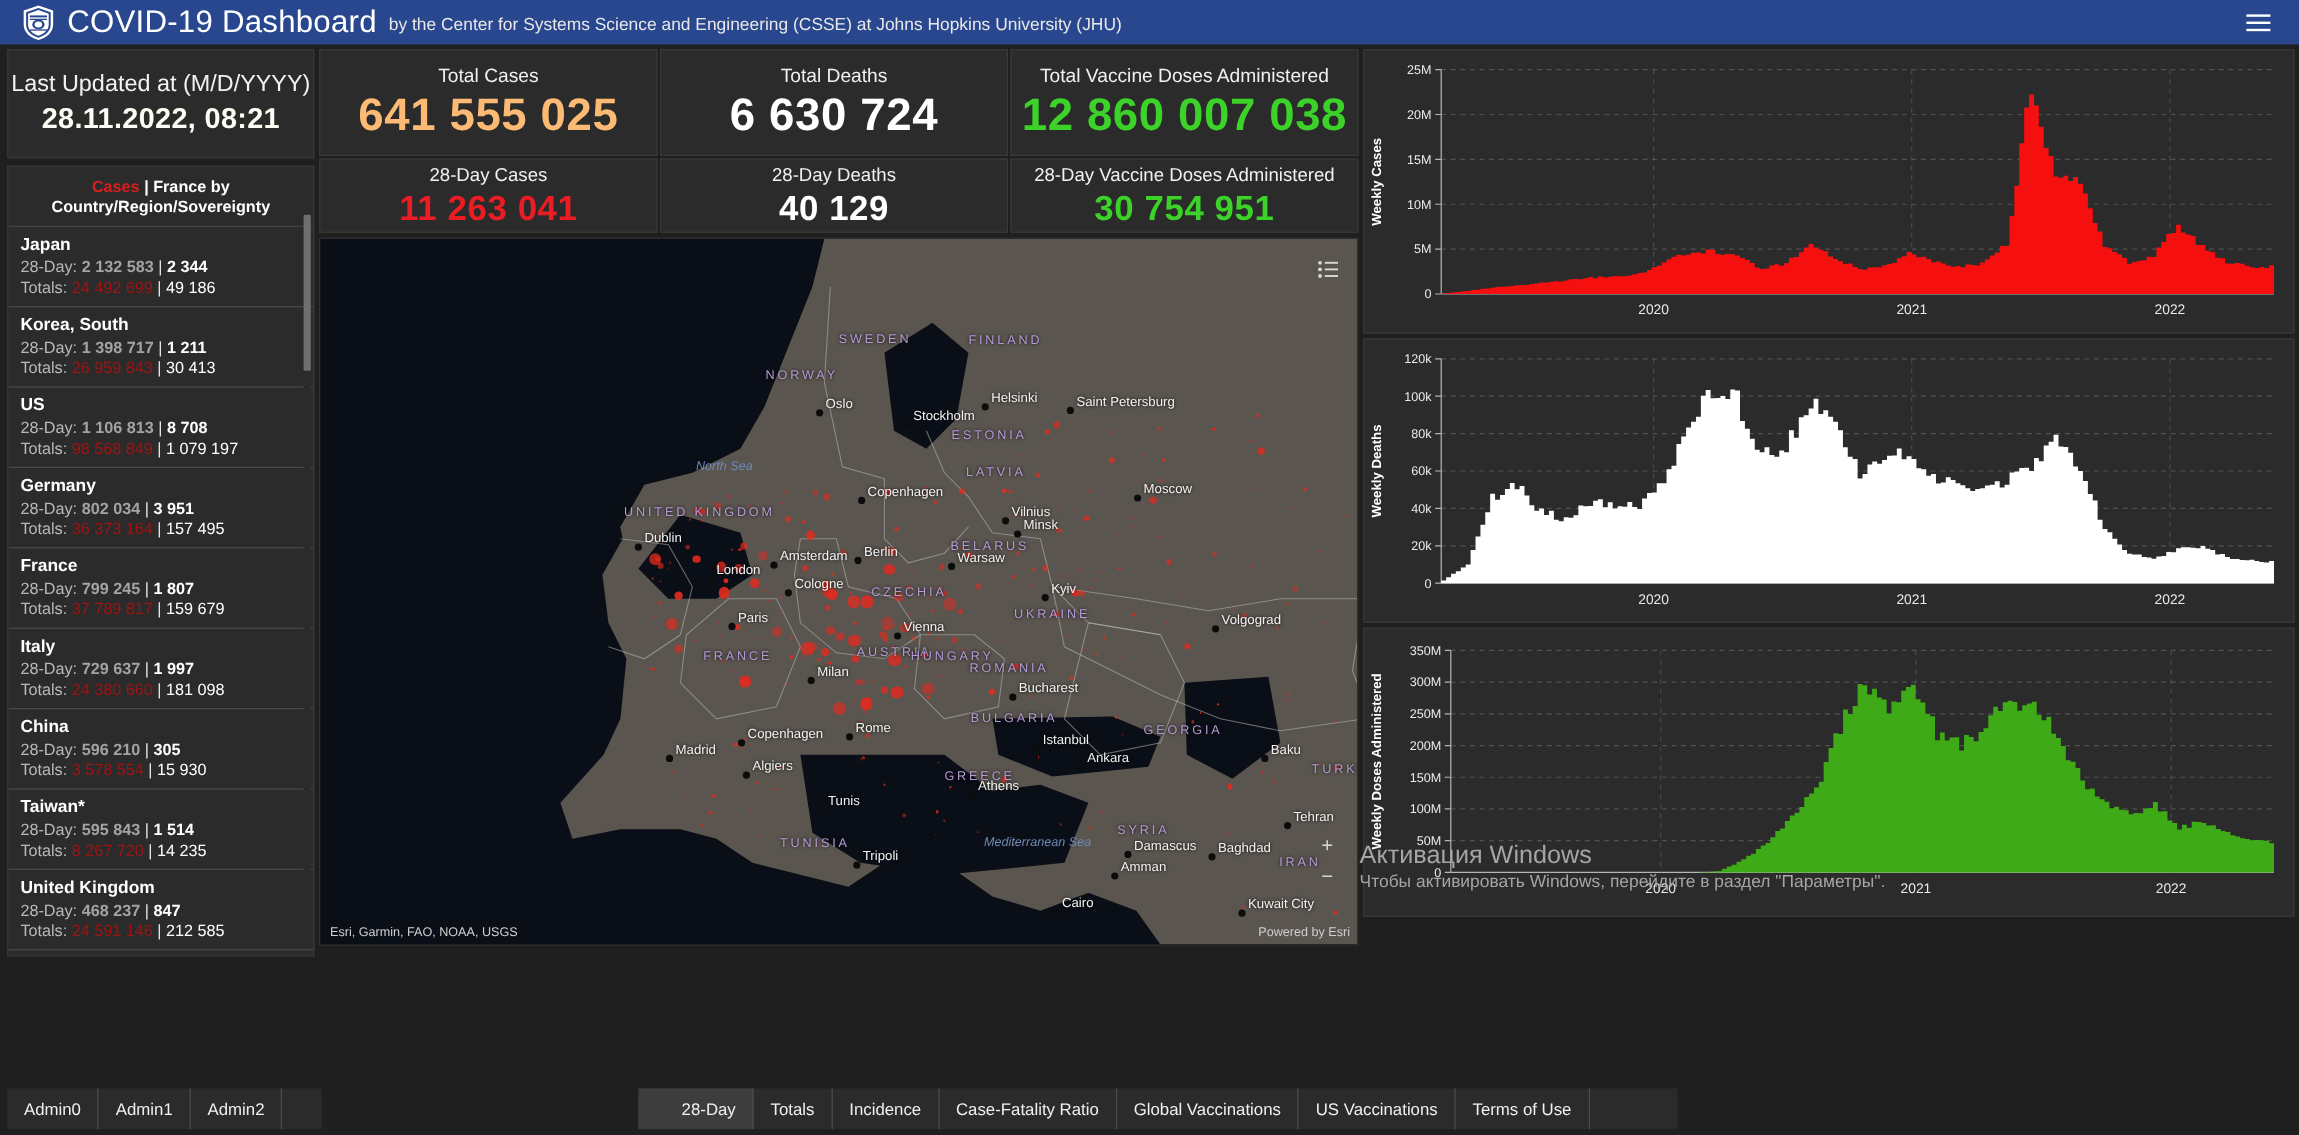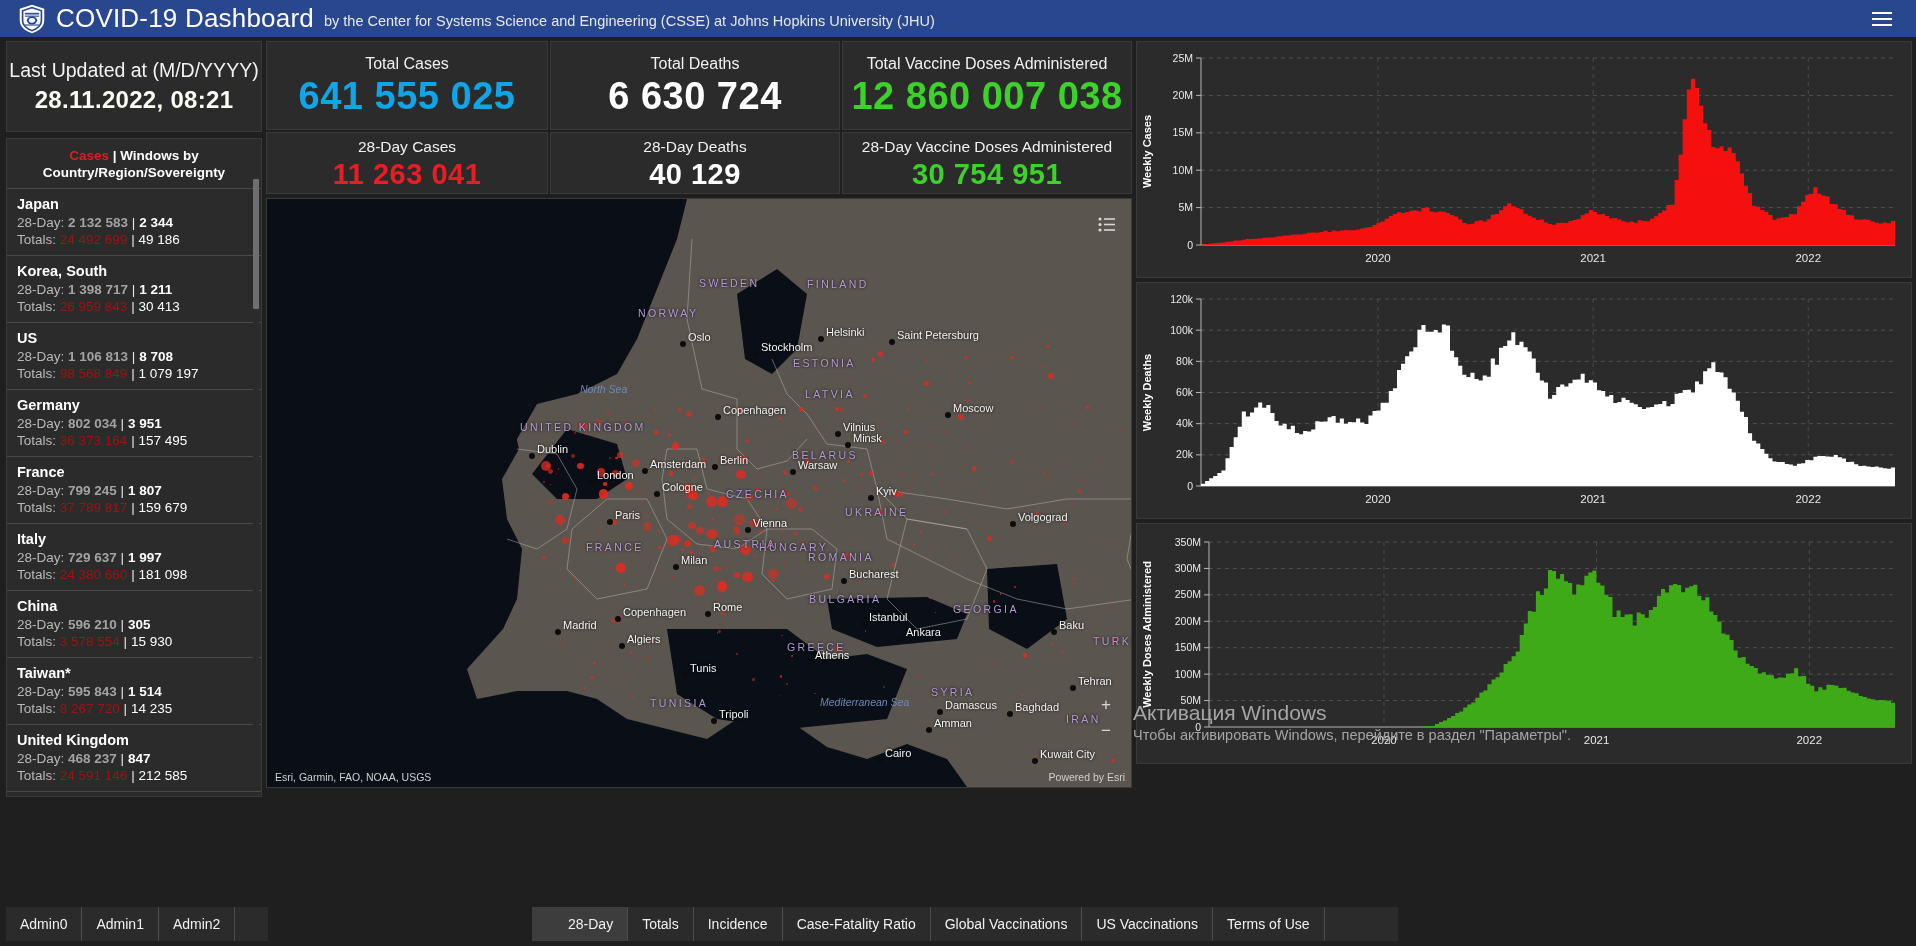--- a/index.html
+++ b/index.html
@@ -192,21 +192,21 @@
 
   <div class="leftcol">
 
     <div class="panel last-updated">
       <div class="lu-label">Last Updated at (M/D/YYYY)</div>
       <div class="lu-value">28.11.2022, 08:21</div>
     </div>
 
     <div class="country-panel">
       <div class="cl-header">
-        <span class="cases-word">Cases</span><span> | Windows by</span><br>
+        <span class="cases-word">Cases</span><span> | France by</span><br>
         <span>Country/Region/Sovereignty</span>
       </div>
       <div class="cl-scroll" id="country-rows">
           <div class="country-row">
             <div class="c-name">Japan</div>
             <div class="c-line"><span class="k">28-Day:</span> <span class="c-28cases">2 132 583</span><span class="c-sep"> | </span><span class="c-deaths">2 344</span></div>
             <div class="c-line"><span class="k">Totals:</span> <span class="c-tot-cases">24 492 699</span><span class="c-sep"> | </span><span class="c-tot-deaths">49 186</span></div>
           </div>
           <div class="country-row">
             <div class="c-name">Korea, South</div>
@@ -260,21 +260,21 @@
         <div class="tab">Admin2</div>
         <div class="tab tab-filler"></div>
       </div>
   </div>
 
   <div class="centercol">
 
     <div class="stats-grid" id="stats-grid">
         <div class="stat">
           <div class="stat-label">Total Cases</div>
-          <div class="stat-value" style="color: #0ea5e9; text-align: center;">641 555 025</div>
+          <div class="stat-value" style="color: #fdba74; text-align: center;">641 555 025</div>
         </div>
         <div class="stat">
           <div class="stat-label">Total Deaths</div>
           <div class="stat-value" style="color: rgb(255, 255, 255);">6 630 724</div>
         </div>
         <div class="stat">
           <div class="stat-label">Total Vaccine Doses Administered</div>
           <div class="stat-value" style="color: rgb(60, 210, 41);">12 860 007 038</div>
         </div>
         <div class="stat small">

